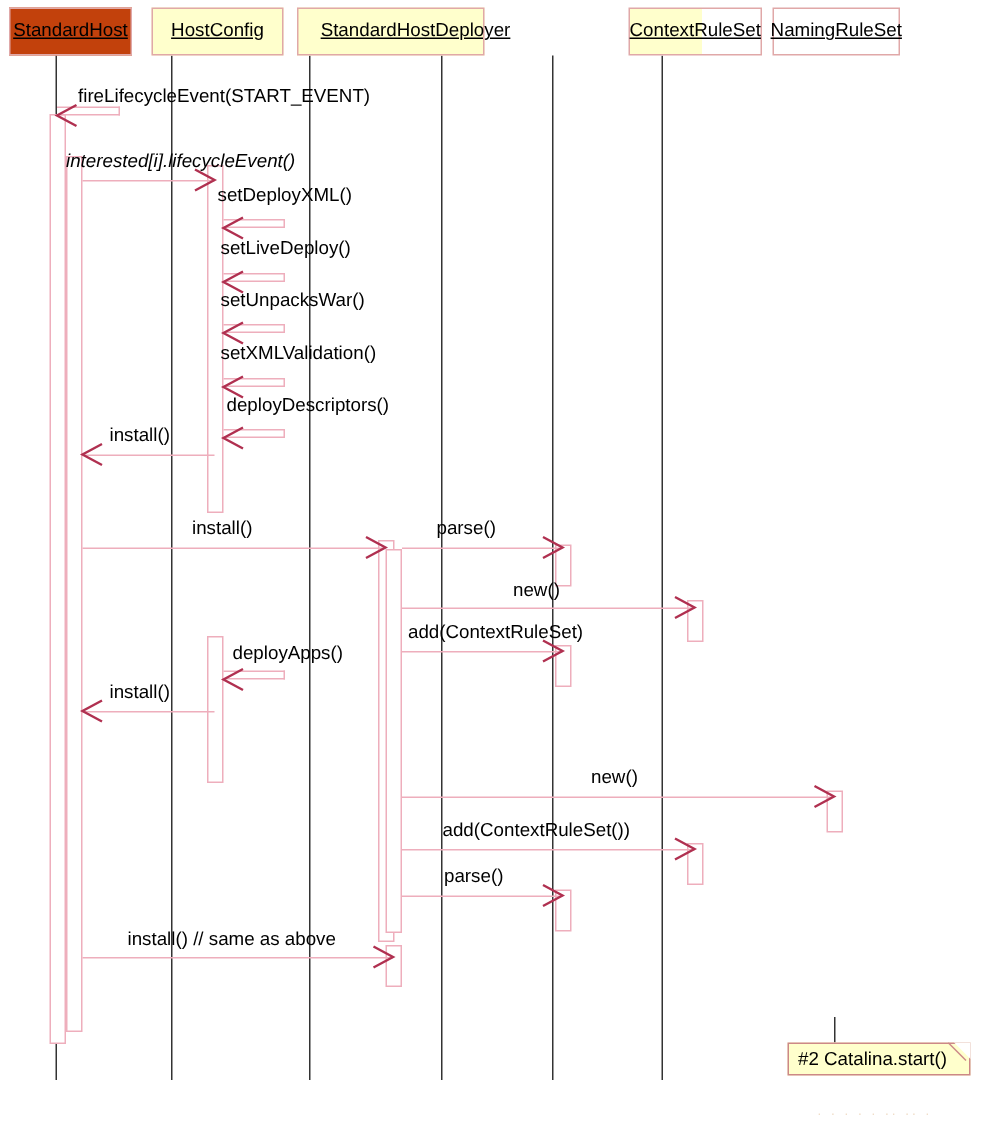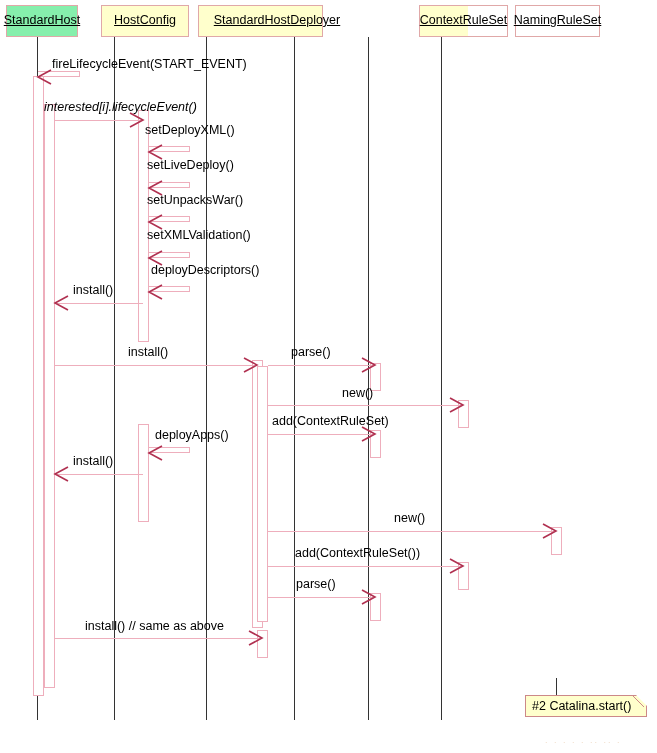--- a/index.html
+++ b/index.html
@@ -150,21 +150,21 @@
 <style>[data-name="lifeline-header-contextruleset"]::before{width:48px;background:#ffffcc;}</style><style>[data-name="lifeline-header-namingruleset"]::before{width:0px;background:#ffffcc;}</style></head>
 <body>
 
 <div id="diagram" data-name="sequence-diagram-canvas">
     <div class="lifeline dashed" data-name="lifeline-standardhost" style="left: 37.3px; top: 37px; height: 683px; border-left-color: rgb(51, 51, 51);"></div>
     <div class="lifeline dashed" data-name="lifeline-hostconfig" style="left: 114.3px; top: 37px; height: 683px; border-left-color: rgb(51, 51, 51);"></div>
     <div class="lifeline dashed" data-name="lifeline-standardhostdeployer" style="left: 206.3px; top: 37px; height: 683px; border-left-color: rgb(51, 51, 51);"></div>
     <div class="lifeline dashed" data-name="lifeline-digester" style="left: 294.3px; top: 37px; height: 683px; border-left-color: rgb(51, 51, 51);"></div>
     <div class="lifeline dashed" data-name="lifeline-contextruleset" style="left: 368.3px; top: 37px; height: 683px; border-left-color: rgb(51, 51, 51);"></div>
     <div class="lifeline dashed" data-name="lifeline-namingruleset" style="left: 441.3px; top: 37px; height: 683px; border-left-color: rgb(51, 51, 51);"></div>
-    <div class="lifeline-box" data-name="lifeline-header-standardhost" style="left: 6px; top: 5px; width: 72px; height: 32px; border-color: rgb(224, 168, 168); background: #86efac; justify-content: center;">
+    <div class="lifeline-box" data-name="lifeline-header-standardhost" style="left: 6px; top: 5px; width: 82px; height: 32px; border-color: rgb(224, 168, 168); background: #c2410c; justify-content: center;">
       <span class="lbl" data-name="lifeline-label-standardhost">StandardHost</span>
     </div>
     <div class="lifeline-box" data-name="lifeline-header-hostconfig" style="left: 101px; top: 5px; width: 88px; height: 32px; border-color: rgb(224, 168, 168); background: rgb(255, 255, 204);">
       <span class="lbl" data-name="lifeline-label-hostconfig">HostConfig</span>
     </div>
     <div class="lifeline-box" data-name="lifeline-header-standardhostdeployer" style="left: 198px; top: 5px; width: 125px; height: 32px; border-color: rgb(224, 168, 168); background: rgb(255, 255, 204); padding-left: 33px;">
       <span class="lbl" data-name="lifeline-label-standardhostdeployer">StandardHostDeployer</span>
     </div>
     <div class="lifeline-box partial-fill" data-name="lifeline-header-contextruleset" style="left: 419px; top: 5px; width: 89px; height: 32px; border-color: rgb(224, 168, 168);">
       <span class="lbl" data-name="lifeline-label-contextruleset">ContextRuleSet</span>

